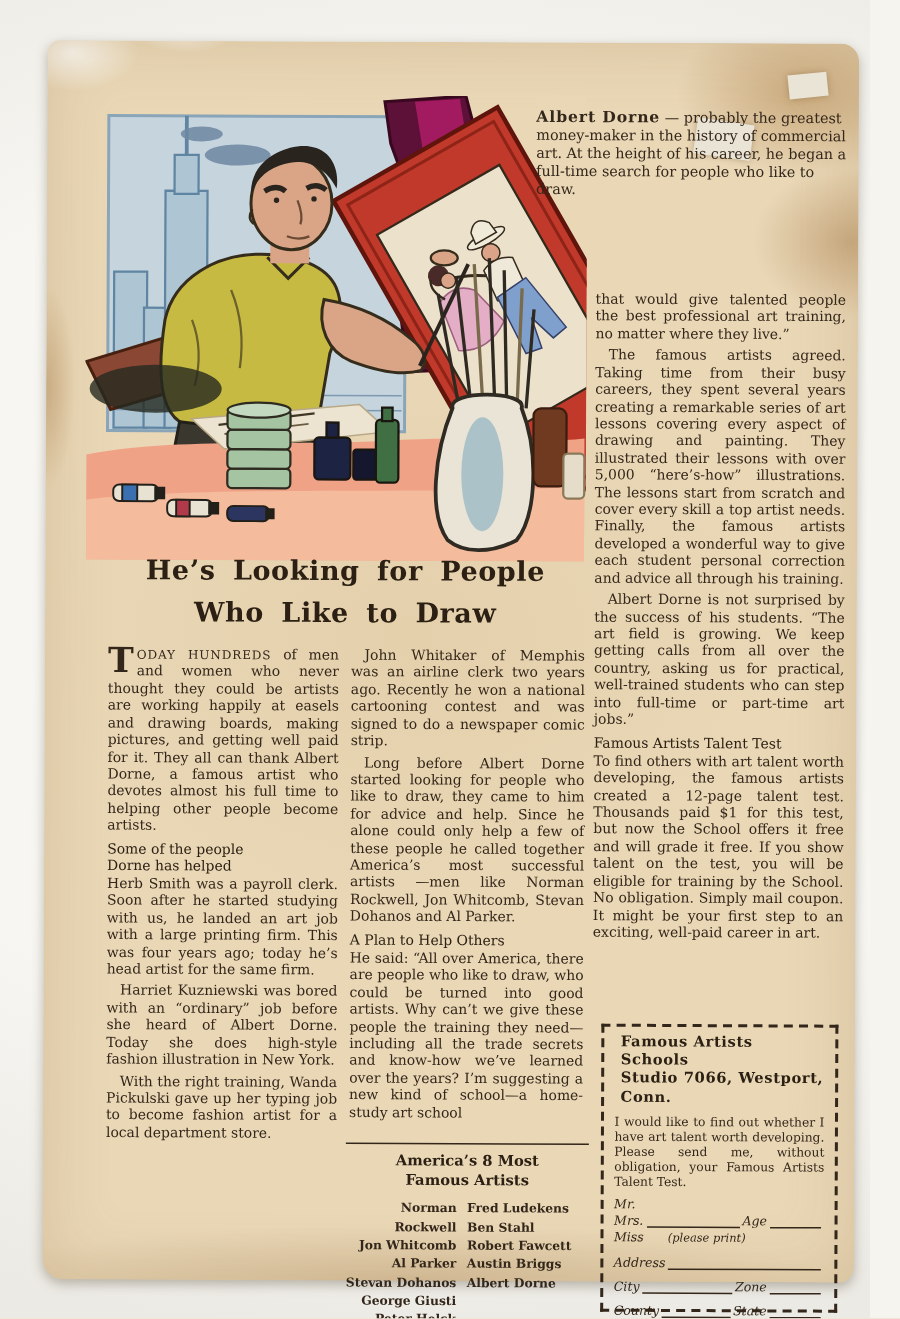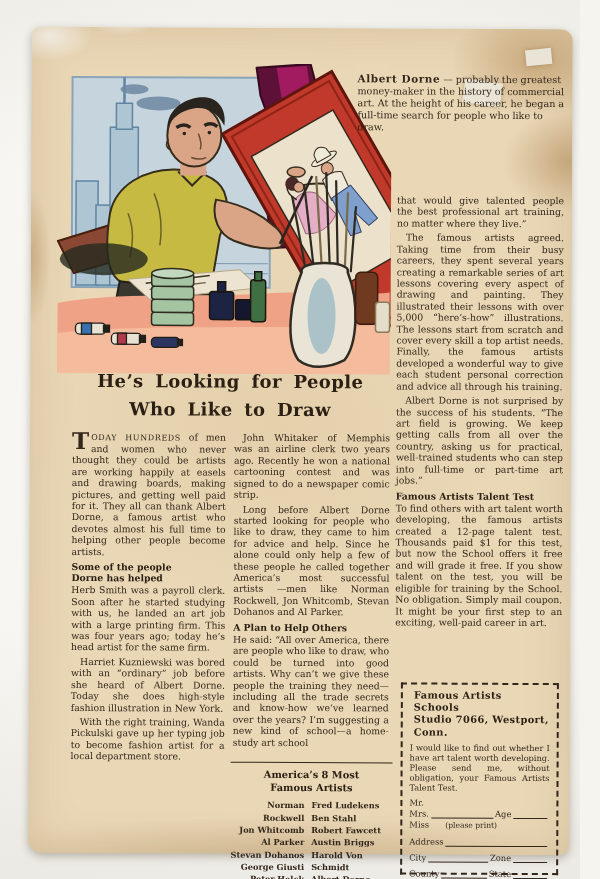--- a/index.html
+++ b/index.html
@@ -24,34 +24,34 @@
   .caption{position:absolute;left:326px;top:44px;width:214px;font-size:9.6px;line-height:1.26;text-align:left;}
   .caption b{font-size:10.4px;letter-spacing:.6px;}
   .title{position:absolute;left:30px;top:340px;width:340px;text-align:center;
     font-weight:bold;font-size:18px;line-height:1.55;color:#2b2013;word-spacing:5px;letter-spacing:.4px;}
   .col{position:absolute;font-size:9.3px;line-height:1.23;text-align:justify;}
   .col p{margin:0 0 3px 0;}
   .col p.ind{text-indent:9px;}
   .left-col{left:42px;top:404px;width:154px;}
   .mid-col{left:204px;top:404px;width:156px;}
   .right-col{left:366px;top:166px;width:167px;}
-  .subhead{font-weight:bold;margin:4px 0 1px 0;line-height:1.2;color:#2b2013;}
+  .subhead{font-weight:normal;margin:4px 0 1px 0;line-height:1.2;color:#2b2013;}
   .dropcap{float:left;font-weight:bold;font-size:23px;line-height:18px;padding:1px 2px 0 0;}
   .sc{font-size:8px;letter-spacing:.6px;}
   .artists{position:absolute;left:198px;top:734px;width:170px;}
   .artists .rule{border-top:1.6px solid #33261a;margin:0 4px 5px 4px;}
   .artists .ahead{text-align:center;font-weight:bold;font-size:9.8px;line-height:1.35;color:#2b2013;}
   .agrid{display:flex;gap:7px;margin-top:5px;font-size:8.2px;font-weight:bold;line-height:1.5;}
   .agrid .acol1{width:78px;text-align:right;}
   .agrid .acol2{flex:1;text-align:left;}
   .coupon{position:absolute;left:372px;top:654px;width:158px;height:192px;
     border:2px dashed #33261a;box-sizing:border-box;padding:5px 7px 4px 7px;font-size:8.2px;line-height:1.22;}
   .coupon .cname{font-weight:bold;font-size:9.8px;letter-spacing:.4px;line-height:1.25;padding-left:4px;color:#2b2013;}
   .coupon .cbody{margin-top:4px;text-align:justify;}
-  .frow{display:flex;align-items:flex-end;font-size:8.4px;margin-top:6px;}
+  .frow{display:flex;align-items:flex-end;font-style:italic;font-size:8.4px;margin-top:6px;}
   .frow.tight{margin-top:1px;}
   .blank{flex:1;border-bottom:1px solid #33261a;margin:0 2px;height:8px;}
   .blank.short{flex:0 0 34px;}
   .pp{font-size:7.6px;margin-left:16px;}
   .accred{margin-top:7px;text-align:center;font-size:7.8px;line-height:1.18;}
 </style>
 </head>
 <body>
 
 <div class="stage">
@@ -229,21 +229,20 @@
           <div>Al Parker</div>
           <div>Stevan Dohanos</div>
           <div>George Giusti</div>
           <div>Peter Helck</div>
         </div>
         <div class="acol2">
           <div>Fred Ludekens</div>
           <div>Ben Stahl</div>
           <div>Robert Fawcett</div>
           <div>Austin Briggs</div>
-          <div>Harold Von Schmidt</div>
           <div>Albert Dorne</div>
         </div>
       </div>
     </div>
 
     <div class="coupon">
       <div class="cname">Famous Artists Schools</div>
       <div class="cname">Studio 7066, Westport, Conn.</div>
       <div class="cbody">I would like to find out whether I have art talent worth developing. Please send me, without obligation, your Famous Artists Talent Test.</div>
       <div class="frow tight" style="margin-top:5px;">

